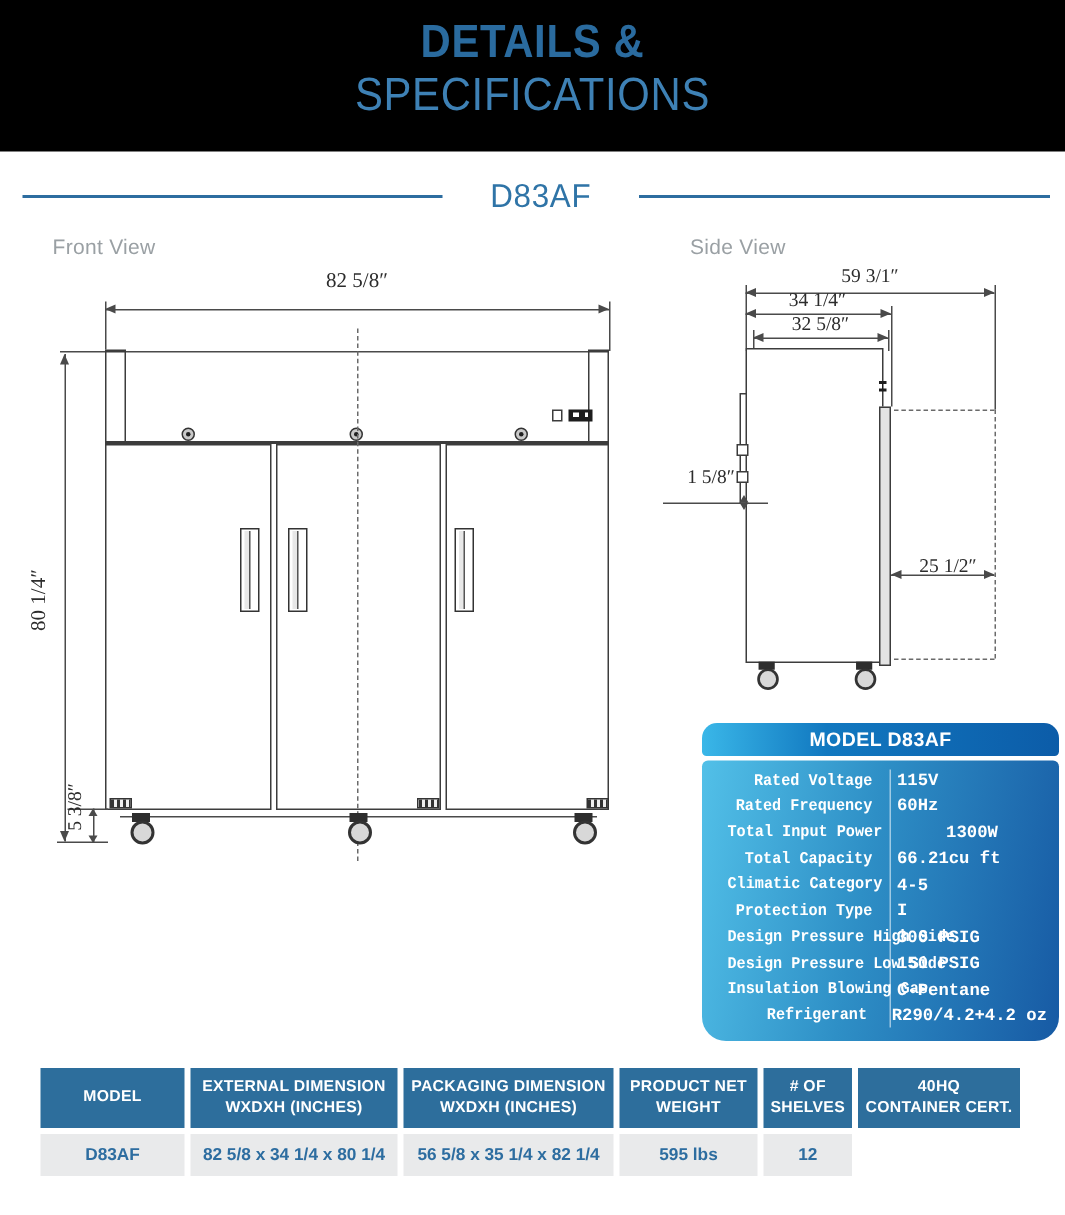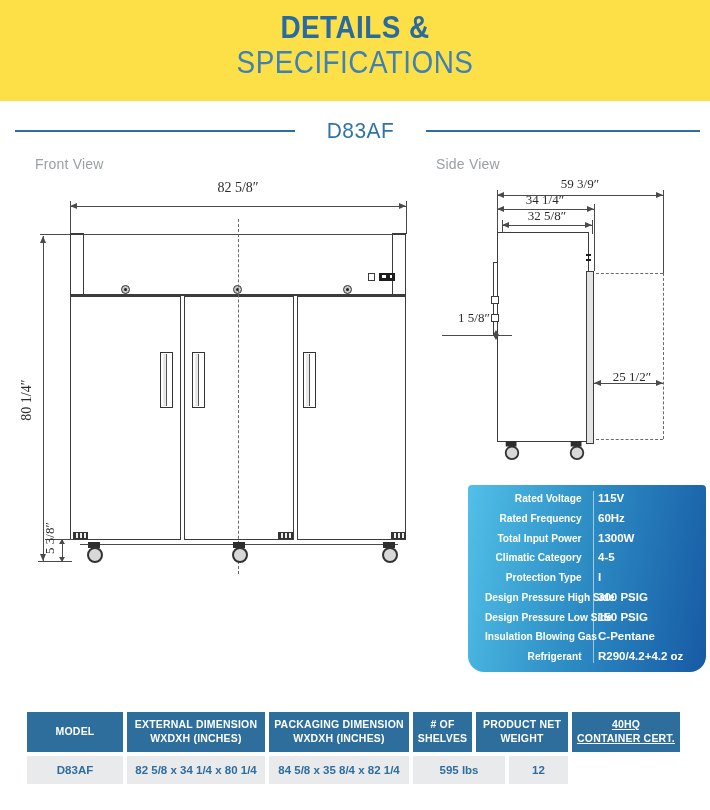--- a/index.html
+++ b/index.html
@@ -1,19 +1,19 @@
 <!DOCTYPE html>
 <html><head>
 <meta charset="utf-8">
 <style>
   html,body{margin:0;padding:0;background:#fff;}
   body{width:710px;height:810px;font-family:"Liberation Sans",sans-serif;position:relative;overflow:hidden;}
 
   
-  .band{background:#fde047;height:101px;text-align:center;padding-top:11px;box-sizing:border-box;}
+  .band{background:#000000;height:101px;text-align:center;padding-top:11px;box-sizing:border-box;}
   .band .t1{display:block;font-size:31px;font-weight:700;color:#2a6b9f;letter-spacing:.5px;transform:scaleX(.9);line-height:1.1;}
   .band .t2{display:block;font-size:31px;font-weight:400;color:#3e81b5;letter-spacing:.5px;transform:scaleX(.9);line-height:1.15;}
 
   
   .model-row{display:flex;align-items:center;margin-top:17px;height:26px;}
   .model-row .rule{height:2px;background:#2d6da0;}
   .model-row .rule.l{width:280px;margin-left:15px;}
   .model-row .rule.r{flex:1;margin-right:10px;}
   .model-row .model{font-size:22px;color:#2f74a7;margin:0 30px;letter-spacing:.5px;transform:scaleX(.95);}
 
@@ -59,31 +59,31 @@
 
   .ctrl{background:#1d1d1d;}
   .ctrl::after{content:"";position:absolute;left:3px;top:2px;width:4px;height:3px;background:#fff;}
   .ctrl::before{content:"";position:absolute;right:3px;top:2px;width:2px;height:3px;background:#fff;}
 
   
   .spec-card{position:absolute;left:468px;top:338px;width:238px;}
   .spec-head{height:22px;border-radius:10px 10px 3px 3px;background:linear-gradient(90deg,#3ab7e8 0%,#1178c0 35%,#0c5ca8 100%);color:#fff;font-size:13px;font-weight:700;text-align:center;line-height:22px;letter-spacing:.3px;}
   .spec-body{margin-top:3px;height:187px;border-radius:4px 4px 16px 16px;background:linear-gradient(100deg,#52c0e8 0%,#2e8fc6 45%,#175aa4 100%);position:relative;display:flex;flex-direction:column;justify-content:space-between;padding:7px 8px 10px 8px;box-sizing:border-box;}
   .spec-divider{position:absolute;left:125px;top:6px;bottom:9px;width:1px;background:rgba(255,255,255,.55);}
-  .spec-row{display:flex;align-items:center;color:#fff;}
+  .spec-row{display:flex;align-items:center;color:#fff;font-family:Liberation Mono, monospace;}
   .spec-label{width:112px;text-align:right;font-size:11px;font-weight:700;white-space:nowrap;transform:scaleX(.92);transform-origin:right center;padding-right:7px;}
   .spec-value{flex:1;padding-left:10px;font-size:11.5px;font-weight:700;white-space:nowrap;}
 
   
   .btable{margin:2px 0 0 27px;width:674px;}
   .btable .hrow,.btable .drow{display:flex;gap:4px;}
   .btable .drow{margin-top:4px;}
   .bh{background:#2d6e9c;color:#fff;font-size:10.5px;font-weight:700;text-align:center;height:40px;display:flex;align-items:center;justify-content:center;white-space:pre-line;line-height:1.3;letter-spacing:.2px;}
   .bd{background:#e9eaeb;color:#2d6da0;font-size:11.5px;font-weight:700;text-align:center;height:28px;display:flex;align-items:center;justify-content:center;}
-  .c1{width:96px;}.c2{width:138px;}.c3{width:140px;}.c4{width:92px;}.c5{width:59px;}.c6{width:108px;text-decoration:underline;}
+  .c1{width:96px;}.c2{width:138px;}.c3{width:140px;}.c4{width:92px;}.c5{width:59px;}.c6{width:108px;}
 </style>
 </head>
 <body>
 
 <header class="band">
   <span class="t1">DETAILS &amp;</span>
   <span class="t2">SPECIFICATIONS</span>
 </header>
 
 <div class="model-row">
@@ -131,23 +131,23 @@
   <div class="caster" style="left:379px;top:398px;"></div>
 
   <div class="dim-v" style="left:43px;top:92px;height:325px;"></div>
   <div class="line-h" style="left:38px;top:417px;width:34px;"></div>
   <div class="dimtext rot" style="left:-1px;top:248px;width:56px;">80 1/4″</div>
 
   <div class="line-h" style="left:45px;top:395px;width:27px;"></div>
   <div class="dim-v tiny" style="left:62px;top:395px;height:23px;"></div>
   <div class="dimtext small rot" style="left:28px;top:386px;width:44px;">5 3/8″</div>
 
-  <div class="viewlabel" style="left:436px;top:12px;">Side View</div>
-
-  <div class="dimtext small" style="left:540px;top:32px;width:80px;">59 3/9″</div>
+  <div class="viewlabel" style="left:460px;top:12px;">Side View</div>
+
+  <div class="dimtext small" style="left:540px;top:32px;width:80px;">59 3/1″</div>
   <div class="dim-h" style="left:497px;top:51px;width:166px;"></div>
   <div class="dimtext small" style="left:505px;top:48px;width:80px;">34 1/4″</div>
   <div class="dim-h" style="left:497px;top:65px;width:97px;"></div>
   <div class="dimtext small" style="left:507px;top:64px;width:80px;">32 5/8″</div>
   <div class="dim-h" style="left:502px;top:81px;width:90px;"></div>
 
   <div class="line-v" style="left:497px;top:46px;height:44px;"></div>
   <div class="line-v" style="left:663px;top:46px;height:83px;"></div>
   <div class="line-v" style="left:594px;top:60px;height:67px;"></div>
   <div class="line-v" style="left:502px;top:76px;height:14px;"></div>
@@ -168,33 +168,38 @@
   <div class="dash-h" style="left:596px;top:129px;width:67px;"></div>
   <div class="dash-v" style="left:663px;top:129px;height:166px;"></div>
   <div class="dash-h" style="left:596px;top:295px;width:67px;"></div>
   <div class="dimtext small" style="left:592px;top:225px;width:80px;">25 1/2″</div>
   <div class="dim-h" style="left:594px;top:239px;width:69px;"></div>
 
   <div class="caster sm" style="left:501px;top:296px;"></div>
   <div class="caster sm" style="left:566px;top:296px;"></div>
 
   <div class="spec-card" style="position:absolute;">
+    <div class="spec-head" style="position:relative;">MODEL D83AF</div>
     <div class="spec-body" style="position:relative;">
       <div class="spec-divider"></div>
       <div class="spec-row" style="position:relative;">
           <span class="spec-label" style="position:relative;">Rated  Voltage</span>
           <span class="spec-value" style="position:relative;">115V</span>
         </div>
       <div class="spec-row" style="position:relative;align-items:flex-end;">
           <span class="spec-label" style="position:relative;">Rated  Frequency</span>
           <span class="spec-value" style="position:relative;">60Hz</span>
         </div>
       <div class="spec-row" style="position:relative;">
           <span class="spec-label" style="position:relative;">Total Input Power</span>
-          <span class="spec-value" style="position:relative;">1300W</span>
+          <span class="spec-value" style="position:relative;text-align:center;">1300W</span>
+        </div>
+      <div class="spec-row" style="position:relative;">
+          <span class="spec-label" style="position:relative;">Total Capacity</span>
+          <span class="spec-value" style="position:relative;">66.21cu ft</span>
         </div>
       <div class="spec-row" style="position:relative;">
           <span class="spec-label" style="position:relative;">Climatic Category</span>
           <span class="spec-value" style="position:relative;">4-5</span>
         </div>
       <div class="spec-row" style="position:relative;">
           <span class="spec-label" style="position:relative;">Protection Type</span>
           <span class="spec-value" style="position:relative;">I</span>
         </div>
       <div class="spec-row" style="position:relative;">
@@ -217,27 +222,27 @@
   </div>
 </div>
 
 <div class="btable">
   <div class="hrow">
     <div class="bh c1">MODEL</div>
     <div class="bh c2">EXTERNAL DIMENSION
 WXDXH (INCHES)</div>
     <div class="bh c3">PACKAGING DIMENSION
 WXDXH (INCHES)</div>
+    <div class="bh c4">PRODUCT NET
+WEIGHT</div>
     <div class="bh c5"># OF
 SHELVES</div>
-    <div class="bh c4">PRODUCT NET
-WEIGHT</div>
     <div class="bh c6">40HQ
 CONTAINER CERT.</div>
   </div>
   <div class="drow">
     <div class="bd c1">D83AF</div>
     <div class="bd c2">82 5/8 x 34 1/4 x 80 1/4</div>
-    <div class="bd c3">84 5/8 x 35 8/4 x 82 1/4</div>
+    <div class="bd c3">56 5/8 x 35 1/4 x 82 1/4</div>
     <div class="bd c4">595 lbs</div>
     <div class="bd c5">12</div>
   </div>
 </div>
 
 </body></html>

